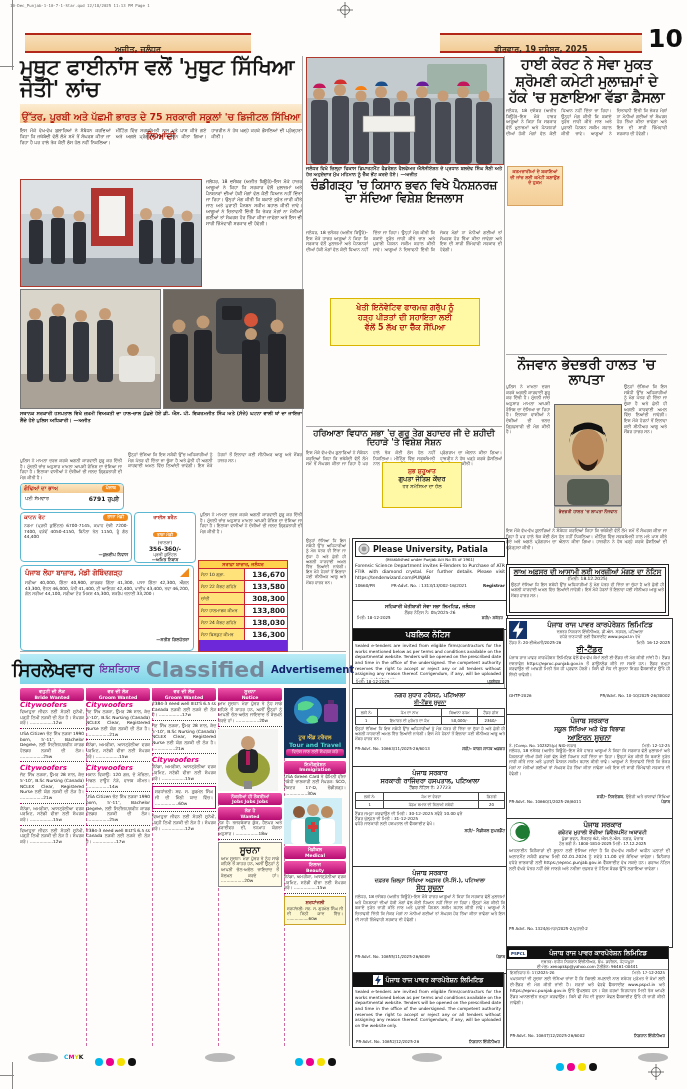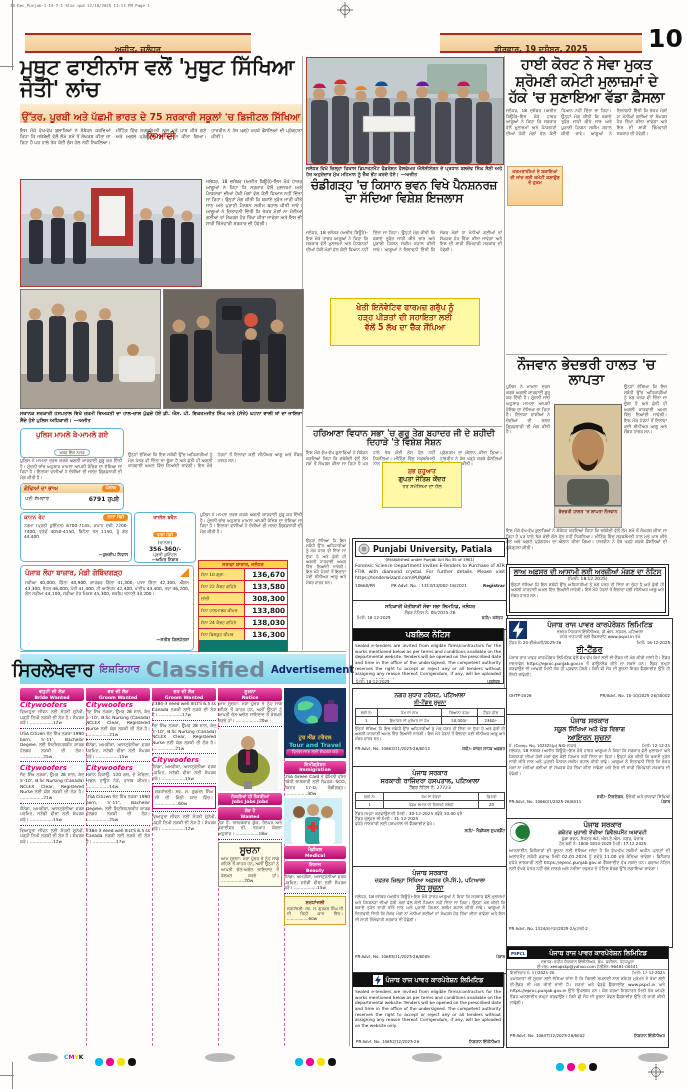--- a/index.html
+++ b/index.html
@@ -132,24 +132,20 @@
         <circle cx="15" cy="36" r="6.5"></circle>
           <circle cx="39" cy="32" r="6.5"></circle>
           <circle cx="113" cy="36" r="6.5"></circle>
           <circle cx="87" cy="44" r="6"></circle>
       </g>
       <circle cx="87" cy="30" r="7" fill="#d4553a"></circle>
     </svg>
   </div>
   <div class="abs j b" style="left:20px;top:410px;width:282px;font-size:5px;line-height:1.3;color:#111">ਸਥਾਨਕ ਸਰਕਾਰੀ ਹਸਪਤਾਲ ਵਿਖੇ ਜ਼ਖ਼ਮੀ ਵਿਅਕਤੀ ਦਾ ਹਾਲ-ਚਾਲ ਪੁੱਛਦੇ ਹੋਏ ਡੀ. ਐਸ. ਪੀ. ਵਿਕਰਮਜੀਤ ਸਿੰਘ ਅਤੇ (ਸੱਜੇ) ਘਟਨਾ ਵਾਲੀ ਥਾਂ ਦਾ ਜਾਇਜ਼ਾ ਲੈਂਦੇ ਹੋਏ ਪੁਲਿਸ ਅਧਿਕਾਰੀ।  —ਅਜੀਤ</div>
 
-  <div class="abs boxcyan c" style="left:20px;top:428px;width:102px;height:26px;padding-top:2px">
-    <div class="b red" style="font-size:7px">ਪੁਲਿਸ ਮਾਮਲੇ ਬੇ-ਮਾਮਲੇ ਗਏ</div>
-    <div style="font-size:4.2px;border:1px solid #5cb8d2;border-radius:6px;display:inline-block;padding:0 5px;margin-top:1px">ਖ਼ਬਰ ਇੱਕ ਨਜ਼ਰ</div>
-  </div>
   <div class="abs j t43 clip" style="left:20px;top:458px;width:102px;height:22px">ਪੁਲਿਸ ਨੇ ਮਾਮਲਾ ਦਰਜ ਕਰਕੇ ਅਗਲੀ ਕਾਰਵਾਈ ਸ਼ੁਰੂ ਕਰ ਦਿੱਤੀ ਹੈ। ਮੁੱਢਲੀ ਜਾਂਚ ਅਨੁਸਾਰ ਮਾਮਲਾ ਆਪਸੀ ਰੰਜਿਸ਼ ਦਾ ਦੱਸਿਆ ਜਾ ਰਿਹਾ ਹੈ। ਇਲਾਕਾ ਵਾਸੀਆਂ ਨੇ ਦੋਸ਼ੀਆਂ ਦੀ ਜਲਦ ਗ੍ਰਿਫ਼ਤਾਰੀ ਦੀ ਮੰਗ ਕੀਤੀ ਹੈ।</div>
 
   <div class="abs boxcyan" style="left:20px;top:483px;width:102px;height:25px">
     <div style="display:flex;justify-content:space-between;background:linear-gradient(#fbe7c4,#f3cd96);padding:1px 3px;border-radius:4px 4px 0 0">
       <span class="b red" style="font-size:5.5px">ਗੰਢਿਆਂ ਦਾ ਭਾਅ</span>
       <span class="pillo" style="font-size:4.6px">ਪੰਜਾਬ</span>
     </div>
     <div style="display:flex;justify-content:space-between;padding:2px 4px">
       <span style="font-size:5px">ਪਈ ਸੋਮਵਾਰ</span>
       <span class="b" style="font-size:6px">6791 ਰੁਪਏ</span>
@@ -178,21 +174,21 @@
 
   <div class="abs boxcyan" style="left:20px;top:565px;width:172px;height:84px">
     <div style="display:flex;justify-content:space-between;align-items:center;padding:2px 4px">
       <span class="b red" style="font-size:7px">ਪੰਜਾਬ ਲੋਹਾ ਬਾਜ਼ਾਰ, ਮੰਡੀ ਗੋਬਿੰਦਗੜ੍ਹ</span>
       <span style="width:0;height:0;border-left:9px solid transparent;border-bottom:9px solid #f08a1d"></span>
     </div>
     <div class="j t43 clip" style="padding:1px 4px;height:56px">ਸਰੀਆ 40,000, ਗਿੱਲਾ 40,900, ਗਾਰਡਰ ਗਿੱਲਾ 41,300, ਪਾਸਾ ਗਿੱਲਾ 42,300, ਐਂਗਲ 43,300, ਚੈਨਲ 46,000, ਪੱਤੀ 41,400, ਟੀ ਆਇਰਨ 42,400, ਪਾਈਪ 43,400, ਤਵਾ 46,200, ਗੋਲ ਸਰੀਆ 44,100, ਸਰੀਆ ਟੋਰ ਮਿਕਸ 45,300, ਸਕਰੈਪ ਢਲਾਈ 33,200।</div>
     <div class="b" style="font-size:4.4px;text-align:right;padding:0 4px">—ਸਤੀਸ਼ ਗਿਲਹੋਤਰਾ</div>
   </div>
 
-  <div class="abs" style="left:198px;top:560px;width:88px;height:90px;border:1.5px solid #c0392b;background:#0f766e">
+  <div class="abs" style="left:198px;top:560px;width:88px;height:90px;border:1.5px solid #c0392b;background:#6d28d9">
     <div class="b red c" style="background:#ffd34d;font-size:4.8px;padding:1px 0">ਸਰਾਫ਼ਾ ਬਾਜ਼ਾਰ, ਜਲੰਧਰ</div>
     <div class="bullion-row">
       <span class="bullion-label">ਸੋਨਾ 10 ਗ੍ਰਾ.</span>
       <span class="bullion-val">136,670</span>
       </div>
     <div class="bullion-row">
       <span class="bullion-label">ਸੋਨਾ 22 ਕੈਰਟ ਗਹਿਣੇ</span>
       <span class="bullion-val">133,580</span>
       </div>
     <div class="bullion-row">
@@ -269,21 +265,21 @@
     <div style="font-size:5px">ਹਰ ਸਮੱਸਿਆ ਦਾ ਹੱਲ</div>
   </div>
   <div class="abs j t40 clip" style="left:306px;top:538px;width:40px;height:110px">ਉਨ੍ਹਾਂ ਦੱਸਿਆ ਕਿ ਇਸ ਸਬੰਧੀ ਉੱਚ ਅਧਿਕਾਰੀਆਂ ਨੂੰ ਮੰਗ ਪੱਤਰ ਵੀ ਦਿੱਤਾ ਜਾ ਚੁੱਕਾ ਹੈ ਅਤੇ ਛੇਤੀ ਹੀ ਅਗਲੀ ਕਾਰਵਾਈ ਅਮਲ ਵਿੱਚ ਲਿਆਂਦੀ ਜਾਵੇਗੀ। ਇਸ ਮੌਕੇ ਹੋਰਨਾਂ ਤੋਂ ਇਲਾਵਾ ਕਈ ਸੀਨੀਅਰ ਆਗੂ ਅਤੇ ਮੈਂਬਰ ਹਾਜ਼ਰ ਸਨ।</div>
 
   <div class="abs notice" style="left:352px;top:538px;width:150px;height:58px;padding:2px">
     <div style="display:flex;align-items:center;gap:3px;border:1px solid #222;padding:1px 2px">
       <svg width="12" height="12" viewBox="0 0 12 12">
         <circle cx="6" cy="6" r="5" fill="#ddd" stroke="#555" stroke-width="0.7"></circle>
           <circle cx="6" cy="6" r="2.4" fill="#999"></circle>
       </svg>
-      <span class="b" style="font-size:8px">Punjabi University, Patiala</span>
+      <span class="b" style="font-size:8px">Please University, Patiala</span>
     </div>
     <div class="c" style="font-size:3.9px">(Established under Punjab Act No 35 of 1961)</div>
     <div class="j" style="font-size:4.5px;line-height:1.35;margin-top:1px">Forensic Science Department invites E-Tenders to Purchase of ATR FTIR with diamond crystal. For further details. Please visit https://tenderwizard.com/PUNJAB</div>
     <div style="display:flex;justify-content:space-between;margin-top:2px;font-size:4.2px">
       <span>10660/PR</span>
       <span>PR-Advt. No. : 1313/13/002-16/2021</span>
       <span class="b">Registrar</span>
     </div>
   </div>
 

